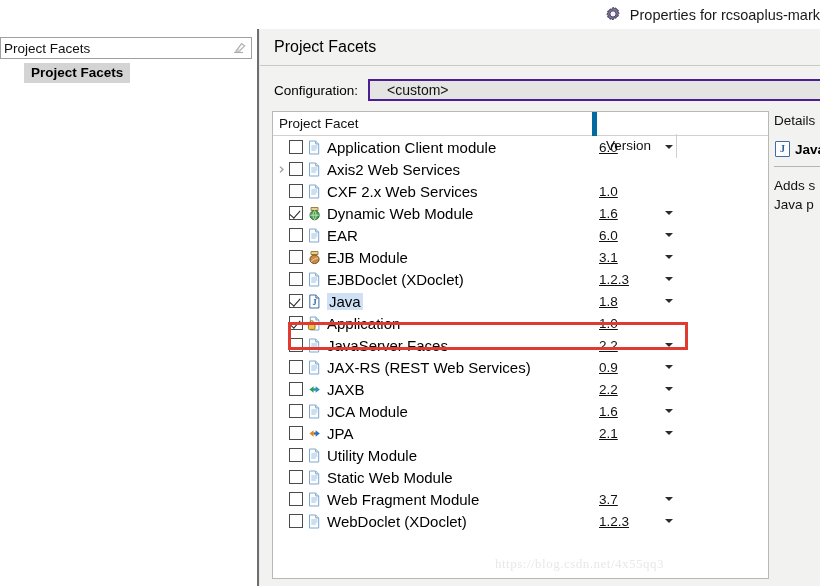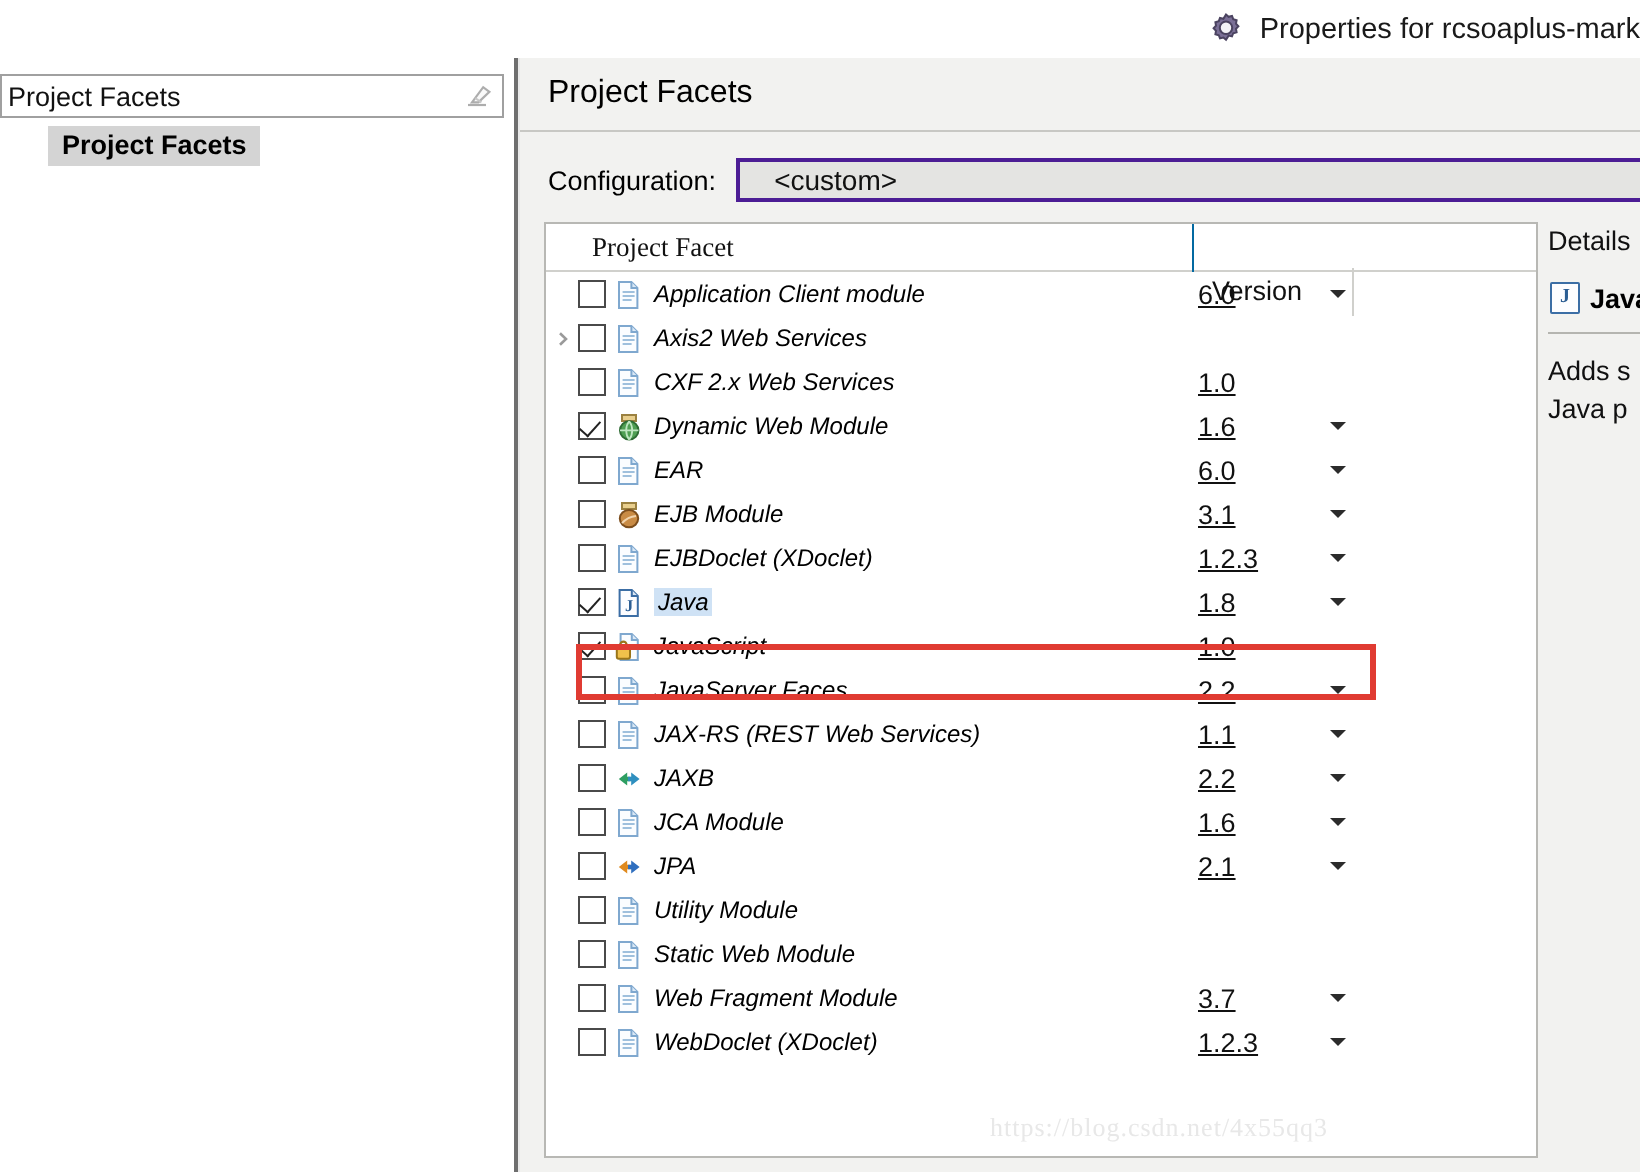--- a/index.html
+++ b/index.html
@@ -210,25 +210,24 @@
     box-sizing: border-box;
   }
   .th {
     font-size: 13.5px;
     color: #111111;
     white-space: nowrap;
     box-sizing: border-box;
   }
   .th-facet {
     width: 324px;
-    padding-left: 23px;
-    border-right: 1px solid #0369a1;
+    padding-left: 6px;
+    border-right: 5px solid #0369a1;
     height: 24px;
     line-height: 23px;
-    font-family: Liberation Serif, serif;
   }
   .th-version {
     width: 80px;
     padding-left: 9px;
     border-right: 1px solid #d0d0cc;
     height: 24px;
     line-height: 23px;
     margin-top: 45px;
   }
   .th-rest {
@@ -276,25 +275,24 @@
     transform: rotate(42deg);
   }
   .facet-icon {
     width: 15px;
     height: 15px;
     flex: 0 0 auto;
     margin-right: 5px;
     position: relative;
   }
   .facet-name {
-    font-size: 12px;
+    font-size: 15px;
     color: #000000;
     white-space: nowrap;
     flex: 0 0 auto;
-    font-style: italic;
   }
   .facet-name.selected-text {
     background: #cfe2f5;
     padding: 0 2px;
   }
   .row .version {
     position: absolute;
     left: 326px;
     font-size: 13.5px;
     color: #111111;
@@ -573,21 +571,21 @@
           </div>
           <div class="row">
             <span class="twisty"></span>
             <span class="checkbox checked"></span>
             <span class="facet-icon"><svg width="15" height="15" viewBox="0 0 15 15">
                 <path d="M3.3 1h5.6l3 3v10h-8.6z" fill="#fbfdff" stroke="#7fa8cf" stroke-width="1"></path>
                 <path d="M8.9 1v3h3" fill="#dbe9f7" stroke="#7fa8cf" stroke-width="1"></path>
                 <rect x="1.4" y="7.8" width="6.6" height="5.6" rx="1" fill="#f0c14b" stroke="#9a7519" stroke-width="1"></rect>
                 <path d="M3.1 7.8V6.4a1.6 1.6 0 0 1 3.2 0v1.4" fill="none" stroke="#9a7519" stroke-width="1.1"></path>
               </svg></span>
-            <span class="facet-name">JavaScript</span>
+            <span class="facet-name">Application</span>
             <span class="version">1.0</span>
           </div>
           <div class="row">
             <span class="twisty"></span>
             <span class="checkbox"></span>
             <span class="facet-icon"><svg width="15" height="15" viewBox="0 0 15 15">
                 <path d="M2.5 1h6.2l3 3v10h-9.2z" fill="#fbfdff" stroke="#7fa8cf" stroke-width="1"></path>
                 <path d="M8.7 1v3h3" fill="#dbe9f7" stroke="#7fa8cf" stroke-width="1"></path>
                 <path d="M4.3 6h6M4.3 8h6M4.3 10h4.5" stroke="#9fc0dd" stroke-width="1"></path>
               </svg></span>
@@ -597,21 +595,21 @@
           </div>
           <div class="row">
             <span class="twisty"></span>
             <span class="checkbox"></span>
             <span class="facet-icon"><svg width="15" height="15" viewBox="0 0 15 15">
                 <path d="M2.5 1h6.2l3 3v10h-9.2z" fill="#fbfdff" stroke="#7fa8cf" stroke-width="1"></path>
                 <path d="M8.7 1v3h3" fill="#dbe9f7" stroke="#7fa8cf" stroke-width="1"></path>
                 <path d="M4.3 6h6M4.3 8h6M4.3 10h4.5" stroke="#9fc0dd" stroke-width="1"></path>
               </svg></span>
             <span class="facet-name">JAX-RS (REST Web Services)</span>
-            <span class="version">1.1</span>
+            <span class="version">0.9</span>
             <span class="vcaret"></span>
           </div>
           <div class="row">
             <span class="twisty"></span>
             <span class="checkbox"></span>
             <span class="facet-icon"><svg width="15" height="15" viewBox="0 0 15 15">
                 <path d="M6.6 4.2L2.4 7.5l4.2 3.3v-2.2h1.6V6.4H6.6z" fill="#2e9e62"></path>
                 <path d="M8.6 4.2l4.2 3.3-4.2 3.3v-2.2H7V6.4h1.6z" fill="#2f8fbf"></path>
               </svg></span>
             <span class="facet-name">JAXB</span>

